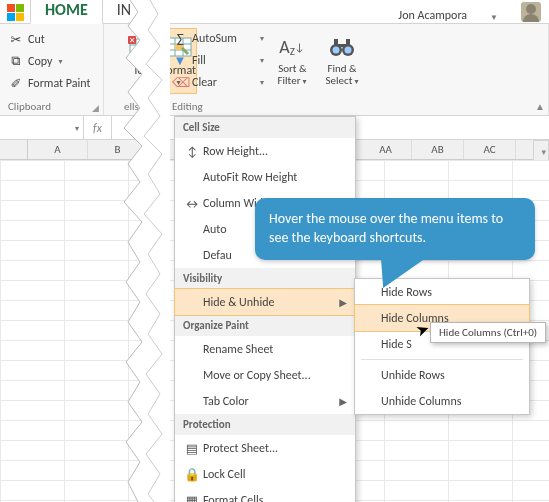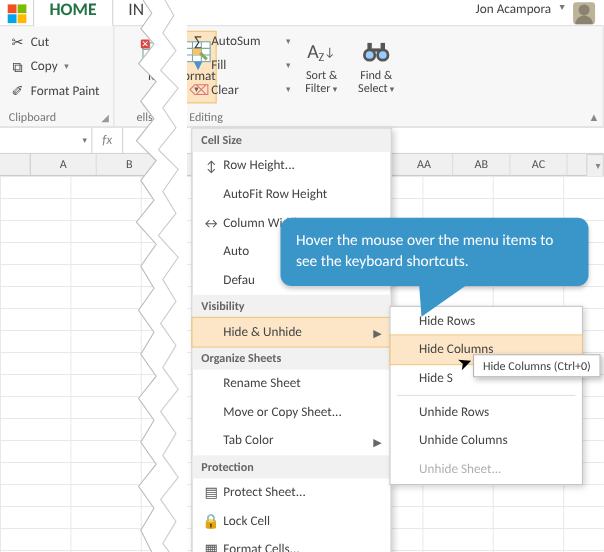--- a/index.html
+++ b/index.html
@@ -4,21 +4,21 @@
 <style>
   * { box-sizing: border-box; margin: 0; padding: 0; font-family: "Segoe UI", Calibri, Arial, sans-serif; }
   body { background: #fff; width: 549px; height: 502px; overflow: hidden; position: relative; font-size: 12px; color: #444; }
 
   
   .tabrow { display: flex; align-items: flex-end; height: 24px; background: #fff; border-bottom: 1px solid #d4d4d4; padding-left: 4px; position: relative; }
   .win-icon { width: 18px; height: 18px; display: flex; flex-wrap: wrap; margin: 0 6px 2px 2px; }
   .win-icon span { width: 8px; height: 8px; margin: 0.5px; }
   .tab { padding: 4px 14px; font-size: 16px; color: #444; position: relative; }
   .tab.active { border: 1px solid #d4d4d4; border-bottom: 1px solid #fff; background: #fff; color: #217346; font-weight: 600; margin-bottom: -1px; }
-  .user { position: absolute; right: 8px; top: 2px; display: flex; align-items: flex-start; gap: 6px; font-size: 12px; color: #444; }
+  .user { position: absolute; right: 8px; top: 2px; display: flex; align-items: flex-end; gap: 23px; font-size: 12px; color: #444; }
   .avatar { width: 20px; height: 20px; border-radius: 3px; background: #bdb29a; display: inline-block; position: relative; }
   .avatar::before { content:""; position:absolute; width:10px; height:10px; border-radius:50%; background:#8a8370; top:2px; left:5px; }
   .avatar::after { content:""; position:absolute; width:16px; height:8px; border-radius:8px 8px 0 0; background:#8a8370; bottom:0; left:2px; }
   .caret { font-size: 8px; color: #777; }
 
   
   .ribbon { height: 92px; background: #f7f7f7; border-bottom: 1px solid #d4d4d4; display: flex; position: relative; }
   .group { border-right: 1px solid #e1e1e1; padding: 4px 8px 2px 8px; display: flex; flex-direction: column; }
   .group-title { text-align: left; font-size: 11px; color: #777; margin-top: auto; padding-top: 2px; white-space: nowrap; overflow: visible; position: relative; }
   .dialog-launcher { position: absolute; right: -4px; bottom: 0; font-size: 9px; color: #999; }
@@ -266,21 +266,21 @@
   <div class="mitem cut">
     <span class="micon"></span>
     <span class="mlabel"><span>Defau</span></span>
   </div>
   <div class="section-hdr">Visibility</div>
   <div class="mitem hover">
     <span class="micon"></span>
     <span class="mlabel"><span>Hide &amp; Unhide</span></span>
     <span class="arrow">▶</span>
   </div>
-  <div class="section-hdr">Organize Sheets</div>
+  <div class="section-hdr">Organize Paint</div>
   <div class="mitem">
     <span class="micon"></span>
     <span class="mlabel"><span>Rename Sheet</span></span>
   </div>
   <div class="mitem">
     <span class="micon"></span>
     <span class="mlabel"><span>Move or Copy Sheet...</span></span>
   </div>
   <div class="mitem">
     <span class="micon"></span>
@@ -311,23 +311,20 @@
     </div>
   <div class="mitem">
       <span>Hide S</span>
     </div>
   <div class="sep"></div>
   <div class="mitem">
       <span>Unhide Rows</span>
     </div>
   <div class="mitem">
       <span>Unhide Columns</span>
-    </div>
-  <div class="mitem disabled">
-      <span>Unhide Sheet...</span>
     </div>
 </div>
 
 <div class="cursor-arrow">➤</div>
 <div class="tooltip">Hide Columns (Ctrl+0)</div>
 
 <div class="callout">Hover the mouse over the menu items to see the keyboard shortcuts.</div>
 
 <div class="tear">
   <svg viewBox="0 0 60 502" preserveAspectRatio="none">

